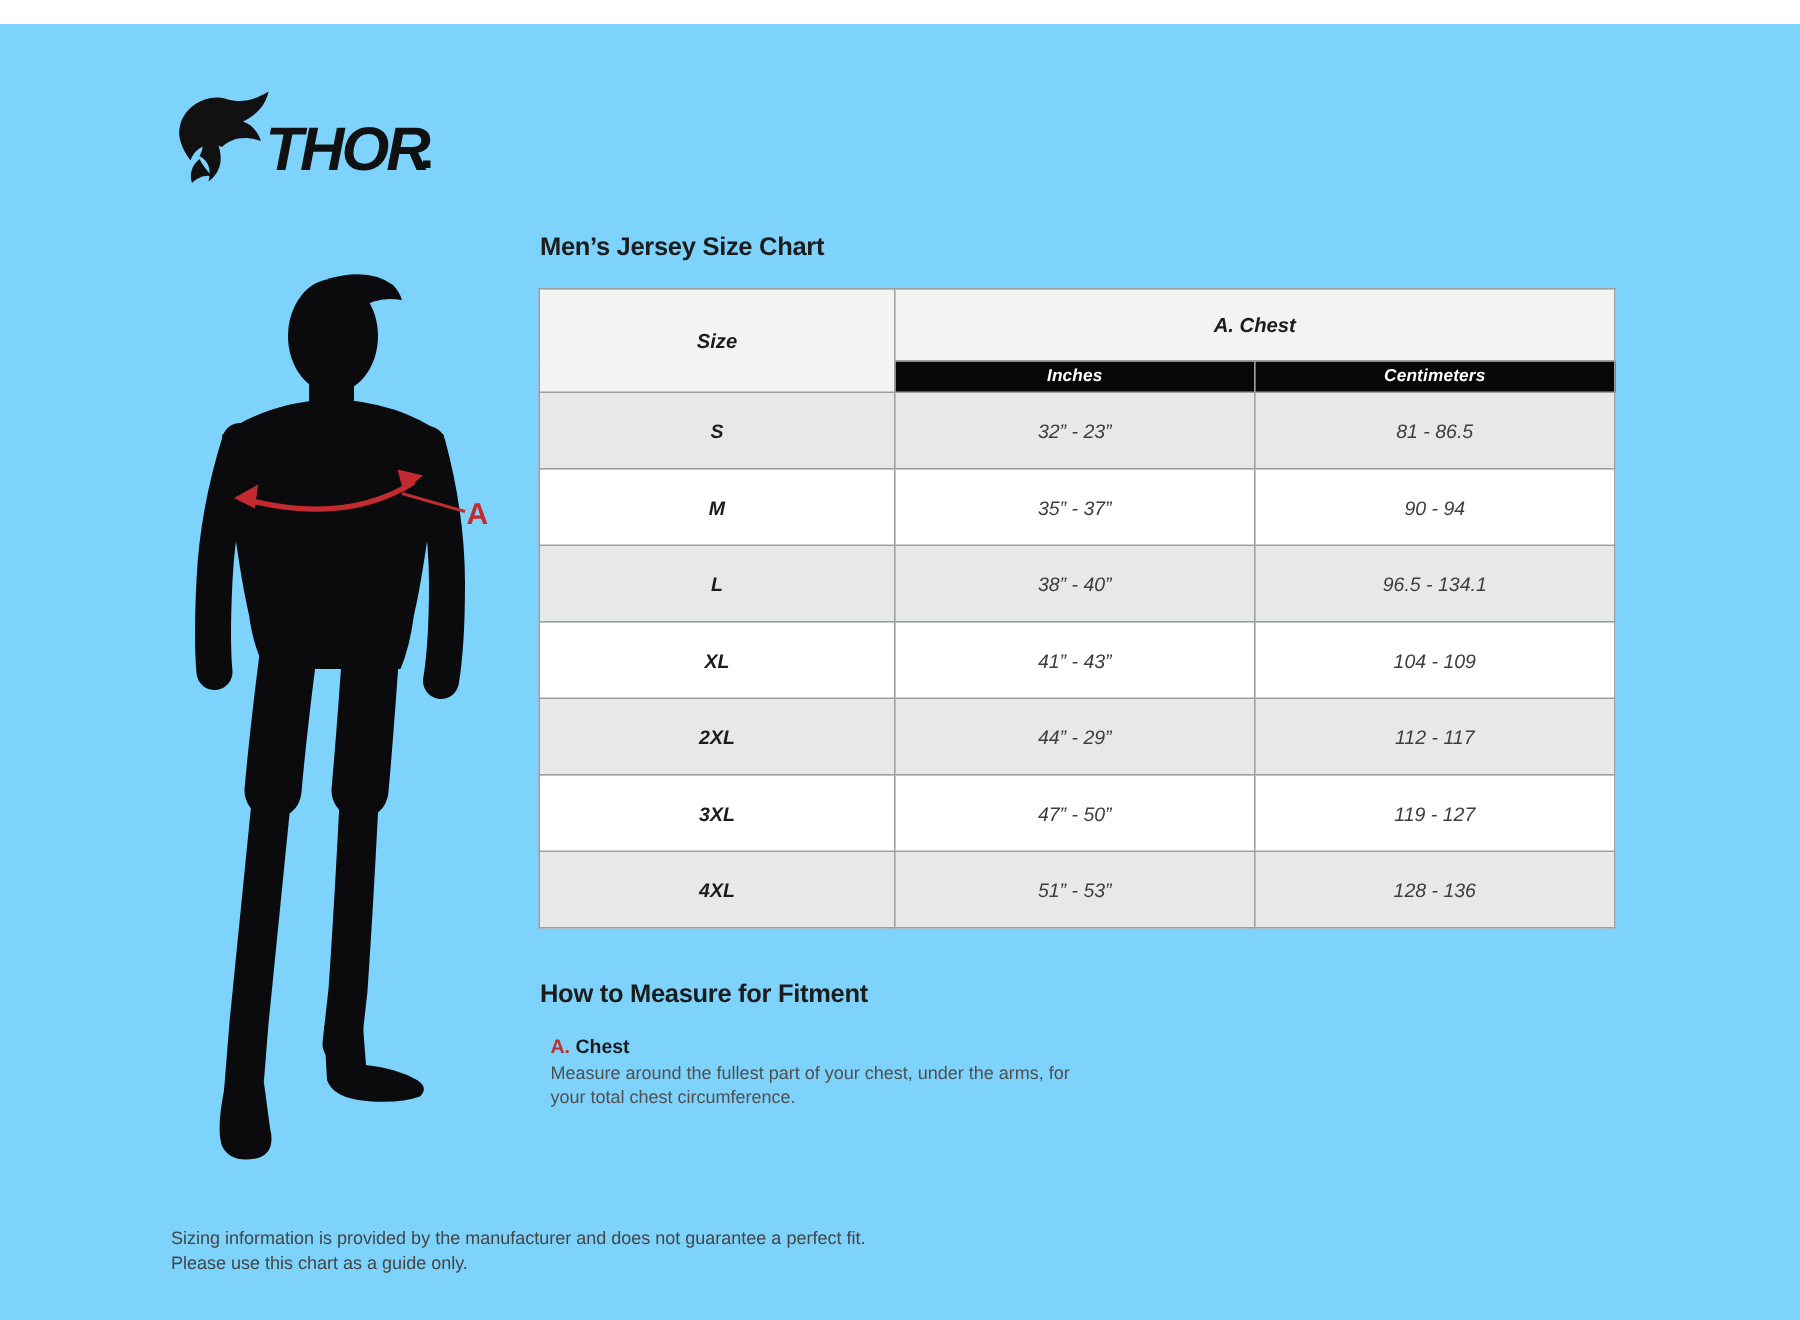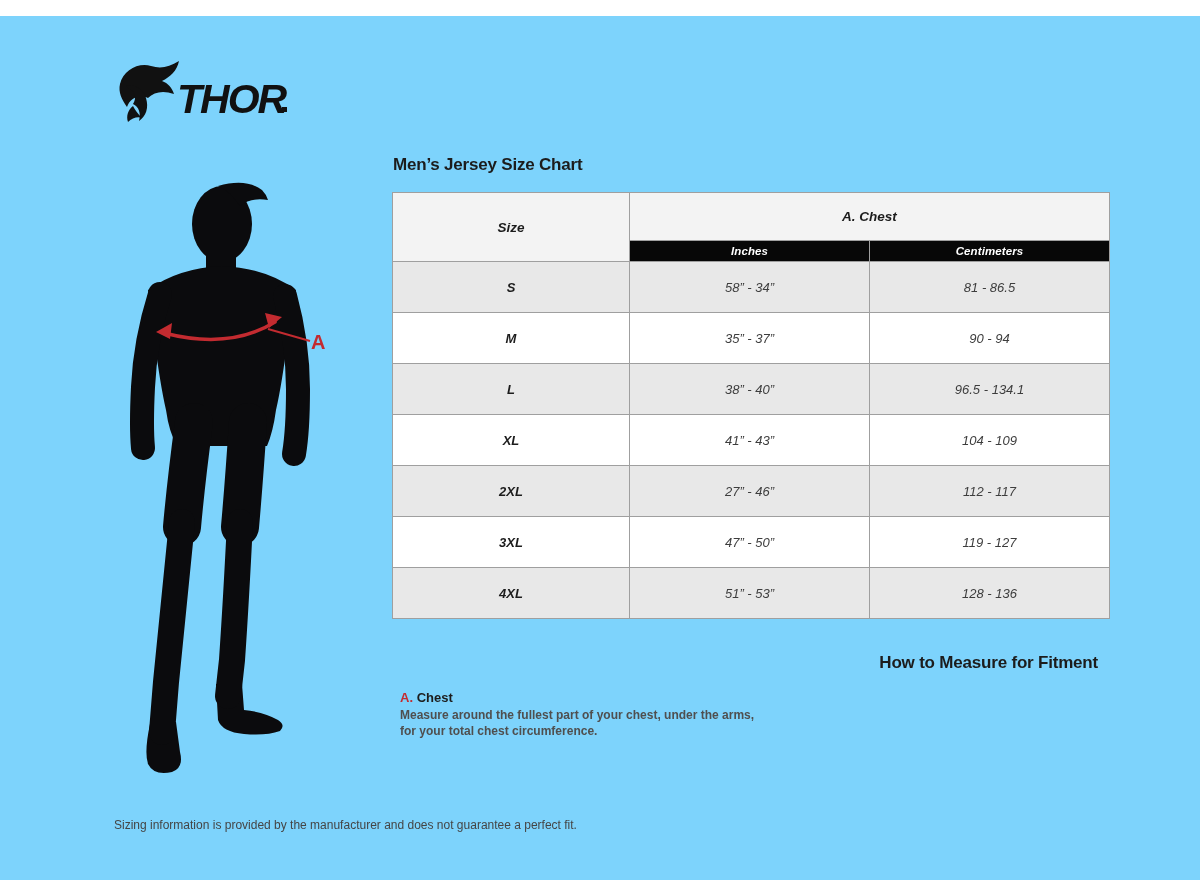--- a/index.html
+++ b/index.html
@@ -7,38 +7,38 @@
               font-family:"Liberation Sans", sans-serif; }
   .page { position:relative; width:1200px; height:880px; background:#7dd3fc;margin-top:16px; }
 
   
   .logo { position:absolute; left:113px; top:44px; width:182px; height:64px; }
 
   
   .figure { position:absolute; left:118px; top:166px; width:218px; height:598px; }
 
   
-  .content { position:absolute; left:380px; top:139px; width:718px;padding-left:12px; }
+  .content { position:absolute; left:347px; top:139px; width:718px;padding-left:12px; }
   .chart-title { font-size:17px; font-weight:700; color:#1c1c1c; letter-spacing:-0.2px; margin:0 0 17px 1px; }
 
   table.size-chart { border-collapse:collapse; width:718px; table-layout:fixed;font-style:italic; }
   table.size-chart th, table.size-chart td { border:1px solid #9f9f9f; text-align:center; vertical-align:middle; }
   th.col-size  { width:237px; background:#f3f3f3; font-size:13.5px; font-weight:700; color:#1c1c1c; }
   th.col-group { background:#f3f3f3; height:48px; font-size:13.5px; font-weight:700; color:#1c1c1c; }
   tr.subhead th { background:#070707; color:#ffffff; height:21px; font-size:11.5px; font-weight:700; letter-spacing:0.1px; }
   th.col-half { width:240px; }
   table.size-chart td { height:51px; font-size:13px; color:#3d3d3d; background:#ffffff; }
   table.size-chart td.size-cell { font-weight:700; color:#1c1c1c; }
   table.size-chart tr.striped td { background:#e8e8e8; }
 
-  .measure-heading { font-size:17px; font-weight:700; color:#1c1c1c; letter-spacing:-0.2px; margin:34px 0 0 1px;text-align:right; }
+  .measure-heading { font-size:17px; font-weight:700; color:#1c1c1c; letter-spacing:-0.2px; margin:34px 0 0 1px; }
   .measure-item { margin:17px 0 0 8px; }
   .measure-item .item-title { font-size:13px; font-weight:700; color:#1c1c1c; }
   .red-key { color:#c32b30; font-weight:700; }
-  .measure-item p { margin-top:3px; width:372px; font-size:12px; line-height:1.33; color:#4f4f4f;font-weight:bold; }
+  .measure-item p { margin-top:3px; width:372px; font-size:12px; line-height:1.33; color:#4f4f4f; }
 
   .note { margin:46px 0 0 1px; font-size:11.5px; font-weight:700; color:#1c1c1c; white-space:nowrap; letter-spacing:-0.1px; }
   .note .note-prefix { color:#c32b30; margin-right:15px; }
 
   .disclaimer { position:absolute; left:114px; top:801px; font-size:12px; color:#454545; line-height:1.38; }
 </style>
 </head>
 <body>
 
 <div class="page">
@@ -105,41 +105,41 @@
           <th class="col-group" colspan="2">A. Chest</th>
         </tr>
         <tr class="subhead">
           <th class="col-half">Inches</th>
           <th class="col-half">Centimeters</th>
         </tr>
       </thead>
       <tbody>
         <tr class="striped">
           <td class="size-cell">S</td>
-          <td>58” - 34”</td>
+          <td>32” - 23”</td>
           <td>81 - 86.5</td>
         </tr>
         <tr>
           <td class="size-cell">M</td>
           <td>35” - 37”</td>
           <td>90 - 94</td>
         </tr>
         <tr class="striped">
           <td class="size-cell">L</td>
           <td>38” - 40”</td>
           <td>96.5 - 134.1</td>
         </tr>
         <tr>
           <td class="size-cell">XL</td>
           <td>41” - 43”</td>
           <td>104 - 109</td>
         </tr>
         <tr class="striped">
           <td class="size-cell">2XL</td>
-          <td>27” - 46”</td>
+          <td>44” - 29”</td>
           <td>112 - 117</td>
         </tr>
         <tr>
           <td class="size-cell">3XL</td>
           <td>47” - 50”</td>
           <td>119 - 127</td>
         </tr>
         <tr class="striped">
           <td class="size-cell">4XL</td>
           <td>51” - 53”</td>
@@ -155,15 +155,16 @@
         <span class="red-key">A.</span>
         <span>Chest</span>
       </div>
       <p>Measure around the fullest part of your chest, under the arms, for your total chest circumference.</p>
     </div>
 
   </main>
 
   <footer class="disclaimer">
     <div>Sizing information is provided by the manufacturer and does not guarantee a perfect fit.</div>
+    <div>Please use this chart as a guide only.</div>
   </footer>
 
 </div>
 
 </body></html>

